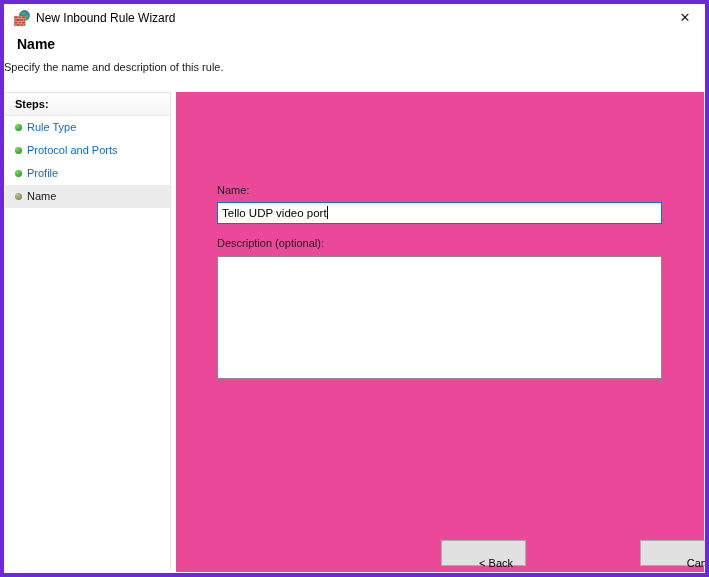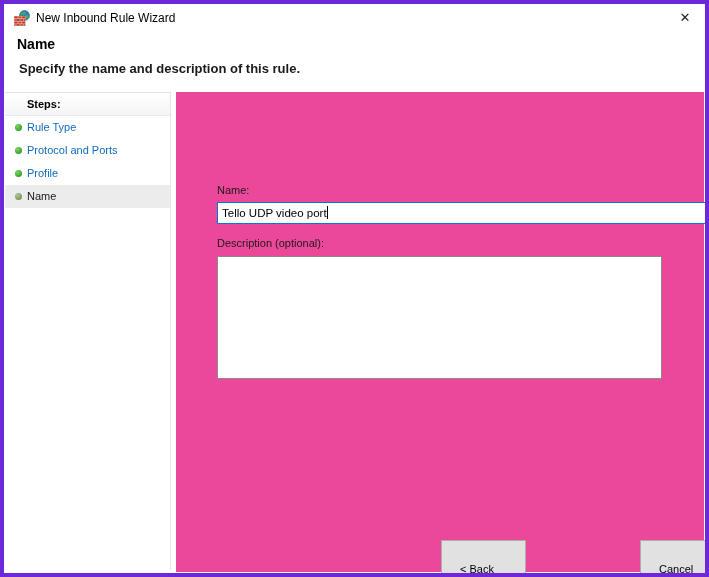--- a/index.html
+++ b/index.html
@@ -11,28 +11,28 @@
   
   .titlebar{position:absolute;left:0;top:0;right:0;height:28px;background:#ffffff;}
   .app-icon{position:absolute;left:10px;top:6px;width:16px;height:16px;}
   .title-text{position:absolute;left:32px;top:0;height:28px;line-height:28px;font-size:12px;color:#000;}
   .close-btn{
     position:absolute;right:0;top:0;width:40px;height:28px;line-height:28px;
     text-align:center;font-size:13px;color:#222;cursor:pointer;
   }
   
   .header-title{position:absolute;left:13px;top:32px;font-size:14px;font-weight:bold;color:#000;}
-  .header-sub{position:absolute;left:15px;top:57px;font-size:13px;color:#1a1a1a;font-weight:bold;}
+  .header-sub{position:absolute;left:0;top:57px;font-size:11px;color:#1a1a1a;}
   
   .sidebar{
     position:absolute;left:1px;top:88px;bottom:3px;width:165px;
     background:#ffffff;border-right:1px solid #e6e6e6;
   }
   .steps-heading{
-    height:22px;line-height:22px;padding-left:22px;font-size:11px;font-weight:bold;
+    height:22px;line-height:22px;padding-left:10px;font-size:11px;font-weight:bold;
     background:linear-gradient(#ffffff,#f4f4f4);
     border-top:1px solid #e3e3e3;border-bottom:1px solid #e9e9e9;color:#000;
   }
   .step-item{position:relative;height:23px;line-height:23px;cursor:pointer;text-decoration:underline;}
   .step-item.active{background:#ececec;}
   .dot{
     position:absolute;left:10px;top:8px;width:7px;height:7px;border-radius:50%;
     background:radial-gradient(circle at 35% 30%, #7ed957, #2f9e2f 75%);
   }
   .step-item.active .dot{
@@ -42,36 +42,36 @@
   .step-label.link{color:#0f6cc0;}
   .step-item.active .step-label{color:#1a1a1a;}
   
   .main{
     position:absolute;left:172px;top:88px;right:1px;bottom:1px;background:#ec4899;
   }
   .field-label{position:absolute;left:41px;font-size:11px;color:#1a1a1a;}
   .lbl-name{top:92px;}
   .lbl-desc{top:145px;}
   .text-input{
-    position:absolute;left:41px;top:110px;width:492px;height:22px;
+    position:absolute;left:41px;top:110px;width:445px;height:22px;
     background:#ffffff;border:1px solid #0078d7;box-sizing:border-box;
     font-size:11.5px;line-height:20px;padding-left:4px;color:#000;cursor:text;
   }
   .caret{display:inline-block;width:1px;height:13px;background:#000;vertical-align:-2px;}
   .textarea{
     position:absolute;left:41px;top:164px;width:445px;height:123px;
     background:#ffffff;border:1px solid #8a8a8a;box-sizing:border-box;
     font-size:11.5px;padding:3px 4px;color:#000;cursor:text;
   }
   
   .btn{
     position:absolute;top:448px;height:23px;box-sizing:border-box;
     background:#e1e1e1;border:1px solid #adadad;
     font-family:"Liberation Sans", sans-serif;font-size:11px;color:#000;
-    text-align:left;line-height:21px;cursor:pointer;padding:18px;
+    text-align:right;line-height:21px;cursor:pointer;padding:12px;
   }
   .btn-back{left:265px;width:85px;}
   .btn-finish{left:355px;width:73px;border:2px solid #0078d7;line-height:19px;}
   .btn-cancel{left:464px;width:94px;}
 </style>
 </head>
 <body>
 
 <div class="window">
 

